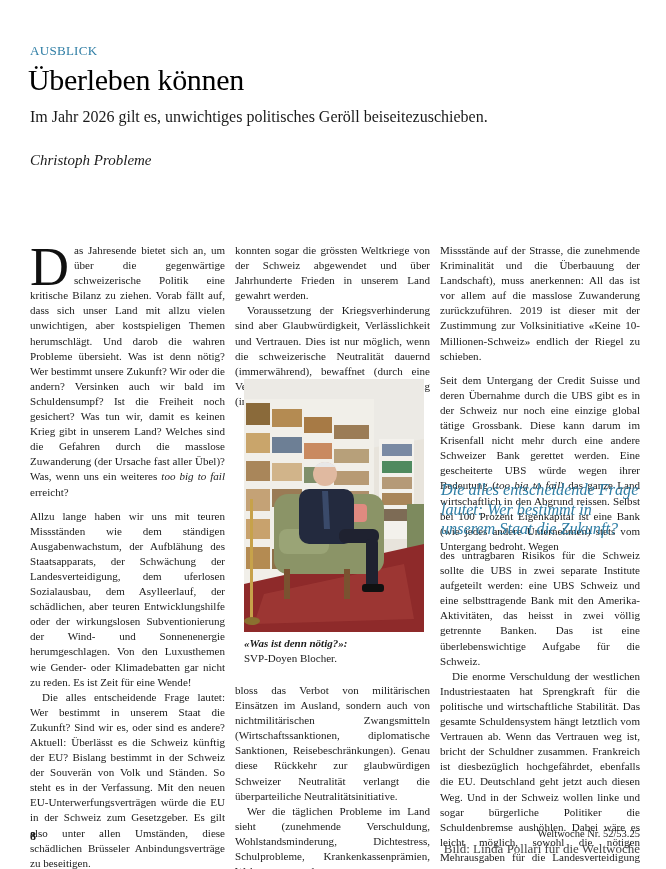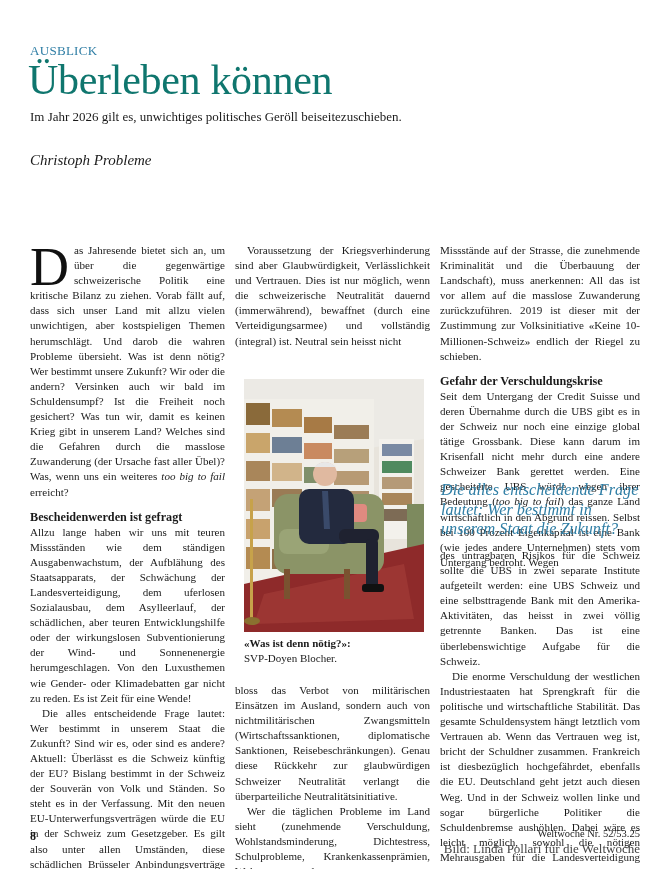--- a/index.html
+++ b/index.html
@@ -1,42 +1,42 @@
 <!DOCTYPE html>
 <html><head>
 <meta charset="utf-8">
 <style>
   html, body { margin: 0; padding: 0; background: #ffffff; }
   body { width: 666px; height: 869px; position: relative; overflow: hidden;
          font-family: "Liberation Serif", "DejaVu Serif", serif; color: #1a1a1a; }
   .kicker { position: absolute; left: 30px; top: 43px; font-size: 13px; color: #2f7ea5;
             letter-spacing: 0.3px; }
-  .title { position: absolute; left: 28px; top: 57px; font-size: 42px; line-height: 46px;
-           color: #0f766e; font-weight: normal; margin: 0; letter-spacing: -0.3px; }
-  .lead { position: absolute; left: 30px; top: 106px; font-size: 13px; line-height: 22px;
+  .title { position: absolute; left: 28px; top: 57px; font-size: 30px; line-height: 46px;
+           color: #000000; font-weight: normal; margin: 0; letter-spacing: -0.3px; }
+  .lead { position: absolute; left: 30px; top: 106px; font-size: 16px; line-height: 22px;
           color: #1a1a1a; margin: 0; width: 620px; }
   .author { position: absolute; left: 30px; top: 152px; font-size: 15px; font-style: italic; color: #1a1a1a; }
 
   .col { position: absolute; font-size: 11.05px; line-height: 15.1px; text-align: justify;
          color: #1a1a1a; hyphens: manual; }
   .col p { margin: 0; }
   .col p.ind { text-indent: 12px; }
   .col h3 { margin: 0; font-size: 12.2px; font-weight: bold; line-height: 16px; text-align: left; }
   .col1 { left: 30px; top: 243px; width: 195px; }
   .col2a { left: 235px; top: 243px; width: 195px; }
   .col2b { left: 235px; top: 683px; width: 195px; }
   .col3a { left: 440px; top: 243px; width: 200px; }
   .col3c { left: 440px; top: 548px; width: 200px; }
 
   .dropcap { float: left; font-size: 54px; line-height: 42px; margin: 3px 5px 0 0; color: #111; }
   .sp { height: 9px; }
 
   .photo { position: absolute; left: 244px; top: 379px; width: 180px; height: 253px; overflow: hidden; background: #e9e6e0; }
   .caption { position: absolute; left: 244px; top: 636px; font-size: 11px; line-height: 15px; color: #1a1a1a; }
-  .caption .em { font-weight: bold; }
+  .caption .em { font-style: italic; font-weight: bold; }
 
   .pullquote { position: absolute; left: 441px; top: 481px; width: 200px; font-size: 16.2px;
                line-height: 19.5px; color: #2f7ea5; font-style: italic; margin: 0; }
 
   .pagenum { position: absolute; left: 30px; top: 829px; font-size: 12px; font-weight: bold; }
   .issue { position: absolute; right: 26px; top: 828px; font-size: 10.5px; color: #222; text-align: left; }
   .credit { position: absolute; right: 26px; top: 841px; font-size: 13px; color: #444; text-align: right; }
 </style>
 </head>
 <body>
@@ -44,27 +44,27 @@
 <div class="kicker">AUSBLICK</div>
 <h1 class="title">Überleben können</h1>
 <div class="lead">
   <div>Im Jahr 2026 gilt es, unwichtiges politisches Geröll beiseitezuschieben.</div>
 </div>
 <div class="author">Christoph Probleme</div>
 
 <div class="col col1">
   <p><span class="dropcap">D</span><span>as Jahresende bietet sich an, um über die gegenwärtige schweizerische Politik eine kritische Bilanz zu ziehen. Vorab fällt auf, dass sich unser Land mit allzu vielen unwichtigen, aber kostspieligen Themen herumschlägt. Und darob die wahren Probleme übersieht. Was ist denn nötig? Wer bestimmt unsere Zukunft? Wir oder die andern? Versinken auch wir bald im Schuldensumpf? Ist die Freiheit noch gesichert? Was tun wir, damit es keinen Krieg gibt in unserem Land? Welches sind die Gefahren durch die masslose Zuwanderung (der Ursache fast aller Übel)? Was, wenn uns ein weiteres </span><i>too big to fail</i><span> erreicht?</span></p>
   <div class="sp"></div>
-  <h3>Bescheidenwerden ist gefragt</h3>
   <p>Allzu lange haben wir uns mit teuren Missständen wie dem ständigen Ausgabenwachstum, der Aufblähung des Staatsapparats, der Schwächung der Landesverteidigung, dem uferlosen Sozialausbau, dem Asylleerlauf, der schädlichen, aber teuren Entwicklungshilfe oder der wirkungslosen Subventionierung der Wind- und Sonnenenergie herumgeschlagen. Von den Luxusthemen wie Gender- oder Klimadebatten gar nicht zu reden. Es ist Zeit für eine Wende!</p>
   <p class="ind">Die alles entscheidende Frage lautet: Wer bestimmt in unserem Staat die Zukunft? Sind wir es, oder sind es andere? Aktuell: Überlässt es die Schweiz künftig der EU? Bislang bestimmt in der Schweiz der Souverän von Volk und Ständen. So steht es in der Verfassung. Mit den neuen EU-Unterwerfungsverträgen würde die EU in der Schweiz zum Gesetzgeber. Es gilt also unter allen Umständen, diese schädlichen Brüsseler Anbindungsverträge zu beseitigen.</p>
 
 </div>
 
 <div class="col col2a">
+  <p>konnten sogar die grössten Weltkriege von der Schweiz abgewendet und über Jahrhunderte Frieden in unserem Land gewahrt werden.</p>
   <p class="ind">Voraussetzung der Kriegsverhinderung sind aber Glaubwürdigkeit, Verlässlichkeit und Vertrauen. Dies ist nur möglich, wenn die schweizerische Neutralität dauernd (immerwährend), bewaffnet (durch eine Verteidigungsarmee) und vollständig (integral) ist. Neutral sein heisst nicht</p>
 </div>
 
 <div class="photo">
   <svg width="180" height="253" viewBox="0 0 180 253">
     <rect x="0" y="0" width="180" height="253" fill="#e8e4dc"></rect>
     <polygon points="0,0 180,0 180,60 120,70 0,25" fill="#eceae5"></polygon>
 
     <rect x="0" y="20" width="130" height="190" fill="#f1efe9"></rect>
     <g>
@@ -125,21 +125,20 @@
 </div>
 
 <div class="col col2b">
   <p>bloss das Verbot von militärischen Einsätzen im Ausland, sondern auch von nichtmilitärischen Zwangsmitteln (Wirtschaftssanktionen, diplomatische Sanktionen, Reisebeschränkungen). Genau diese Rückkehr zur glaubwürdigen Schweizer Neutralität verlangt die überparteiliche Neutralitätsinitiative.</p>
   <p class="ind">Wer die täglichen Probleme im Land sieht (zunehmende Verschuldung, Wohlstandsminderung, Dichtestress, Schulprobleme, Krankenkassenprämien, Wohnungsmangel,</p>
 </div>
 
 <div class="col col3a">
   <p>Missstände auf der Strasse, die zunehmende Kriminalität und die Überbauung der Landschaft), muss anerkennen: All das ist vor allem auf die masslose Zuwanderung zurückzuführen. 2019 ist dieser mit der Zustimmung zur Volksinitiative «Keine 10-Millionen-Schweiz» endlich der Riegel zu schieben.</p>
   <div class="sp"></div>
-  <h3>Gefahr der Verschuldungskrise</h3>
   <p><span>Seit dem Untergang der Credit Suisse und deren Übernahme durch die UBS gibt es in der Schweiz nur noch eine einzige global tätige Grossbank. Diese kann darum im Krisenfall nicht mehr durch eine andere Schweizer Bank gerettet werden. Eine gescheiterte UBS würde wegen ihrer Bedeutung (</span><i>too big to fail</i><span>) das ganze Land wirtschaftlich in den Abgrund reissen. Selbst bei 100 Prozent Eigenkapital ist eine Bank (wie jedes andere Unternehmen) stets vom Untergang bedroht. Wegen</span></p>
 </div>
 
 <div class="pullquote">Die alles entscheidende Frage lautet: Wer bestimmt in unserem Staat die Zukunft?</div>
 
 <div class="col col3c">
   <p>des untragbaren Risikos für die Schweiz sollte die UBS in zwei separate Institute aufgeteilt werden: eine UBS Schweiz und eine selbsttragende Bank mit den Amerika-Aktivitäten, das heisst in zwei völlig getrennte Banken. Das ist eine überlebenswichtige Aufgabe für die Schweiz.</p>
   <p class="ind">Die enorme Verschuldung der westlichen Industriestaaten hat Sprengkraft für die politische und wirtschaftliche Stabilität. Das gesamte Schuldensystem hängt letztlich vom Vertrauen ab. Wenn das Vertrauen weg ist, bricht der Schuldner zusammen. Frankreich ist diesbezüglich hochgefährdet, ebenfalls die EU. Deutschland geht jetzt auch diesen Weg. Und in der Schweiz wollen linke und sogar bürgerliche Politiker die Schuldenbremse aushöhlen. Dabei wäre es leicht möglich, sowohl die nötigen Mehrausgaben für die Landesverteidigung wie auch die 13. AHV-Rente ohne Steuer- und ohne Abgabenerhöhung zu bewerkstelligen. Aber man muss das wollen und tun. Hier fehlt es. Also muss es korrigiert werden.</p>
 </div>
 

